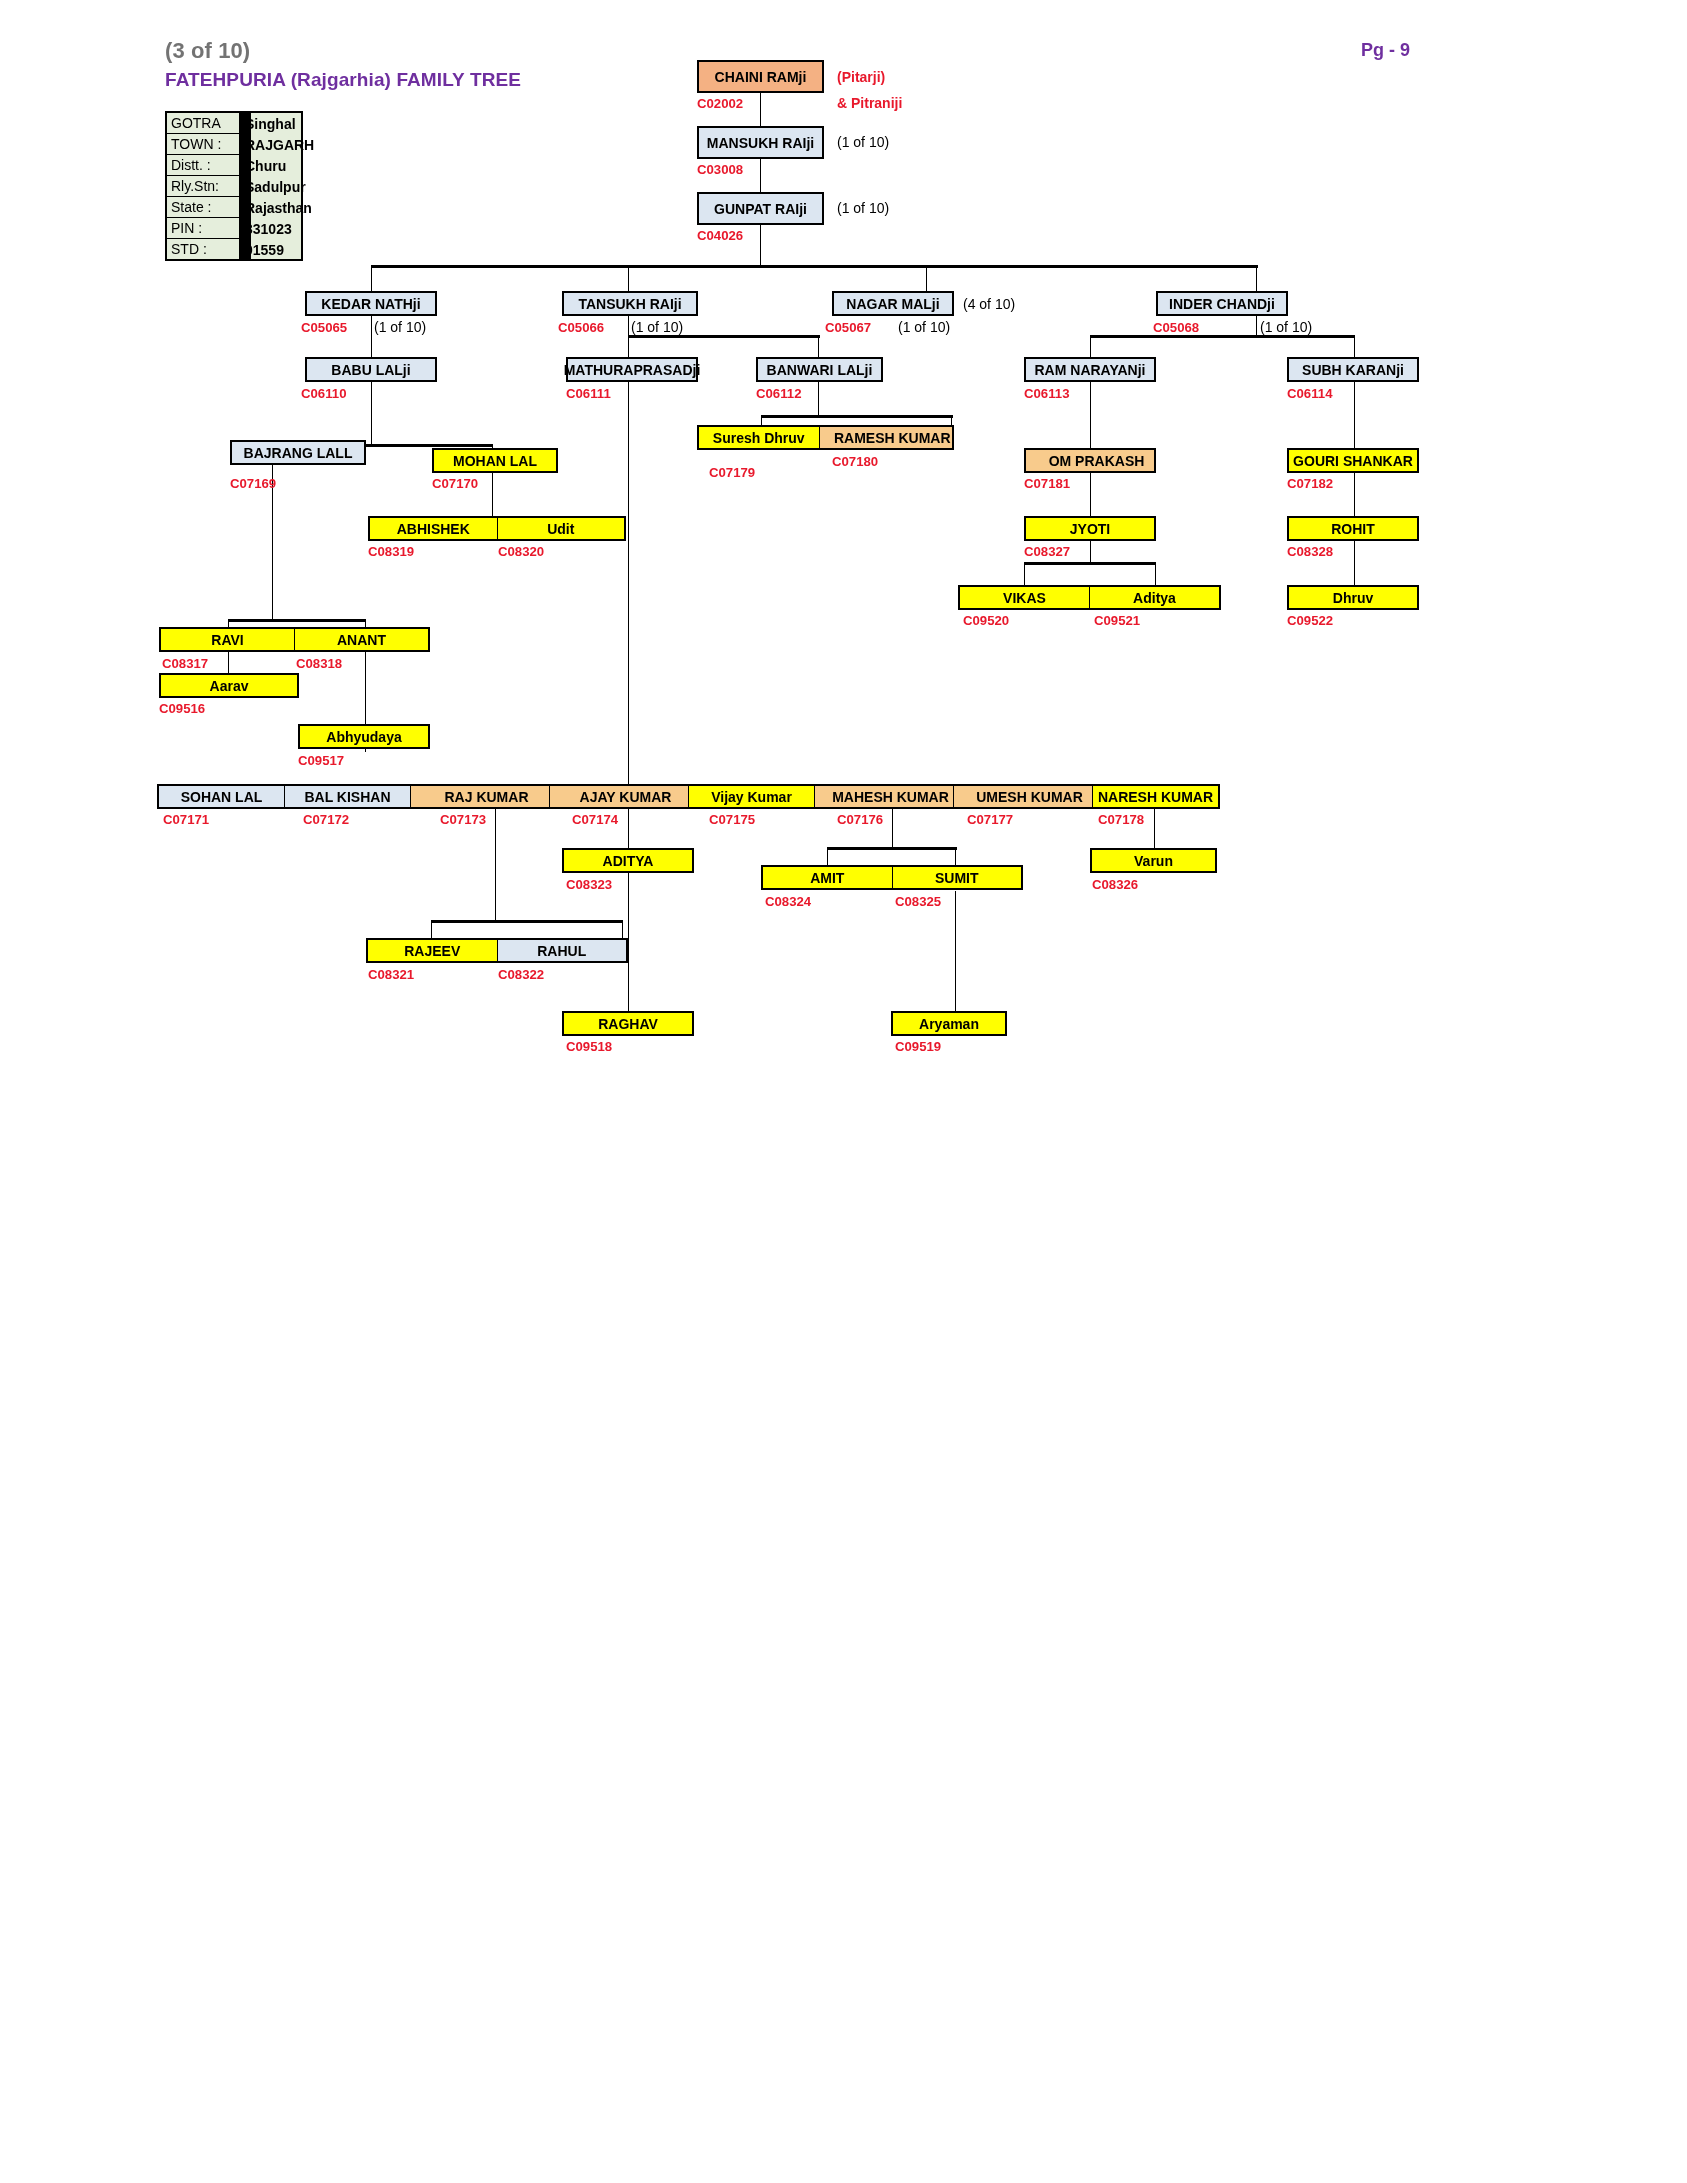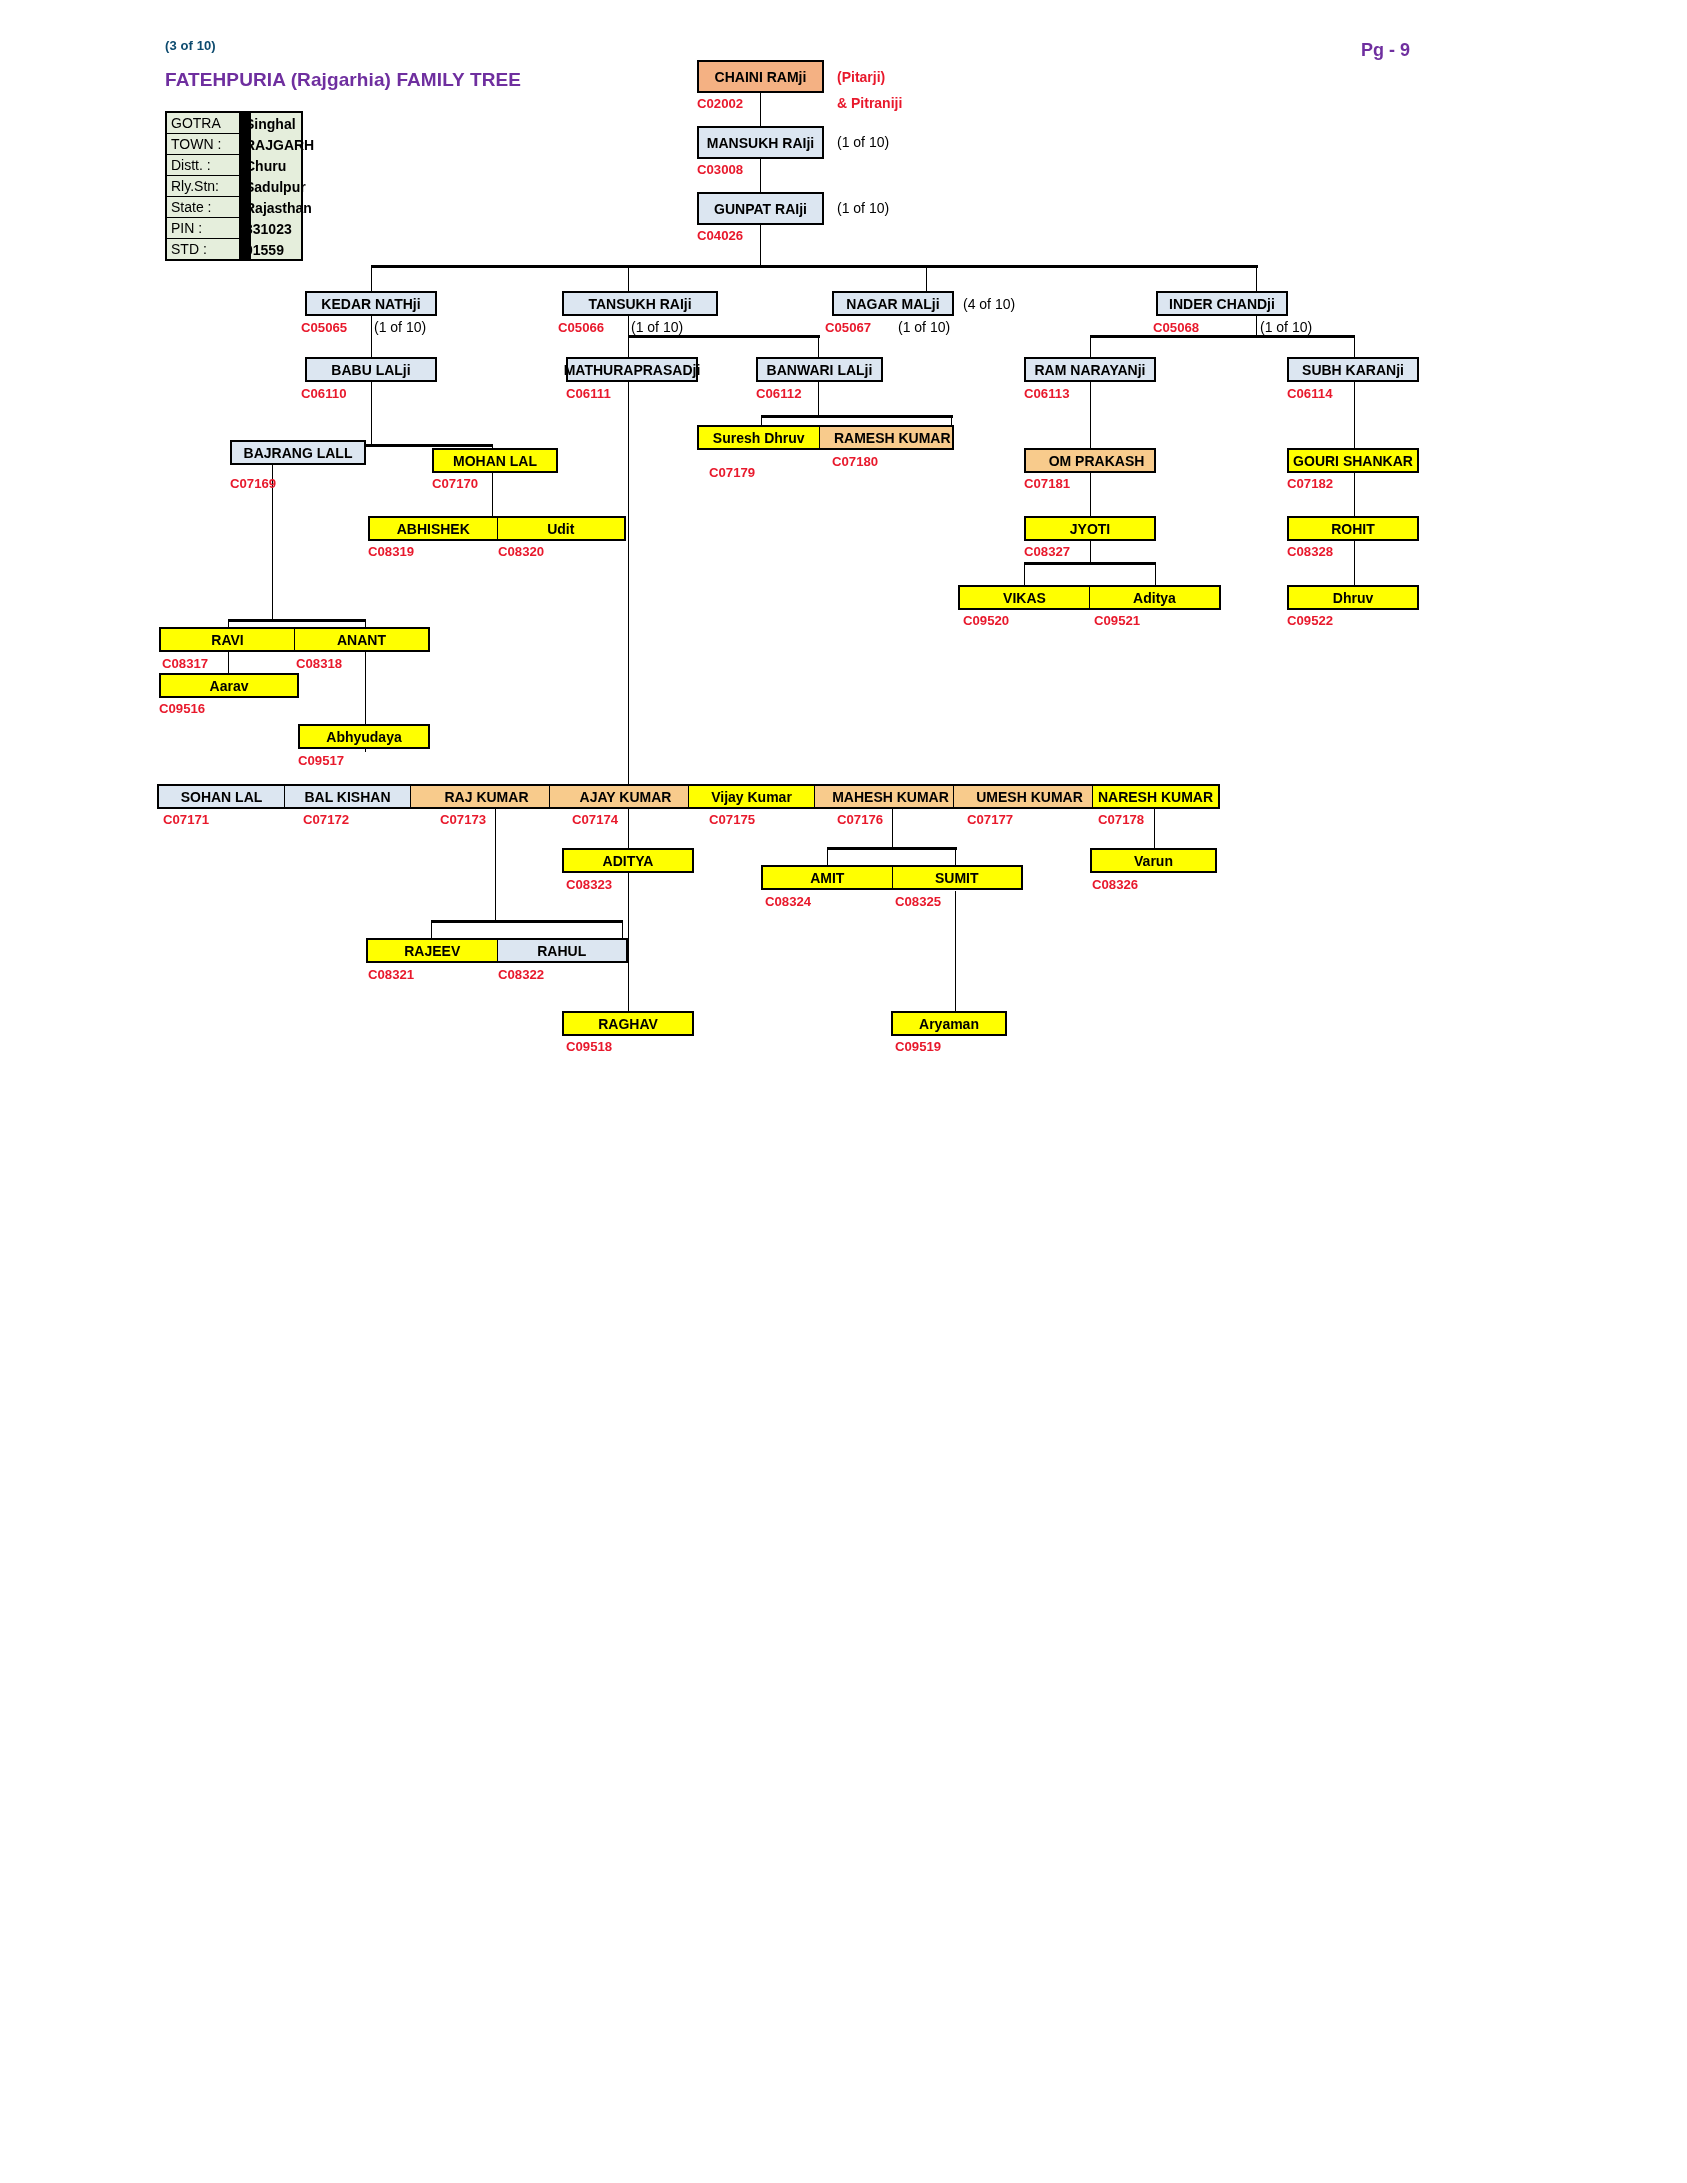--- a/index.html
+++ b/index.html
@@ -6,21 +6,21 @@
   body{
     font-family:"Liberation Sans", sans-serif;
     width:1687px;height:2183px;position:relative;
     -webkit-font-smoothing:antialiased;
   }
   #canvas{position:absolute;left:0;top:0;width:1687px;height:2183px;}
 
   
   .pgcount{
     position:absolute;left:165px;top:38px;
-    color:#0c4a6e;font-weight:bold;font-size:13px;letter-spacing:0.1px;
+    color:#737373;font-weight:bold;font-size:22px;letter-spacing:0.1px;
   }
   .maintitle{
     position:absolute;left:165px;top:69px;
     color:#6f2f9f;font-weight:bold;font-size:19px;letter-spacing:0.1px;white-space:nowrap;
   }
   .pgno{
     position:absolute;left:1361px;top:40px;
     color:#6f2f9f;font-weight:bold;font-size:18px;
   }
 
@@ -214,21 +214,21 @@
   </div>
   <div class="code" style="left:697px;top:228px;">C04026</div>
   <div class="note" style="left:837px;top:200px;">(1 of 10)</div>
 
   <div class="pbox blue" style="left:305px;top:291px;width:132px;height:25px;">
     <span>KEDAR NATHji</span>
   </div>
   <div class="code" style="left:301px;top:320px;">C05065</div>
   <div class="note" style="left:374px;top:319px;">(1 of 10)</div>
 
-  <div class="pbox blue" style="left:562px;top:291px;width:156px;height:25px;">
+  <div class="pbox blue" style="left:562px;top:291px;width:136px;height:25px;">
     <span>TANSUKH RAIji</span>
   </div>
   <div class="code" style="left:558px;top:320px;">C05066</div>
   <div class="note" style="left:631px;top:319px;">(1 of 10)</div>
 
   <div class="pbox blue" style="left:832px;top:291px;width:122px;height:25px;">
     <span>NAGAR MALji</span>
   </div>
   <div class="code" style="left:825px;top:320px;">C05067</div>
   <div class="note" style="left:963px;top:296px;">(4 of 10)</div>

